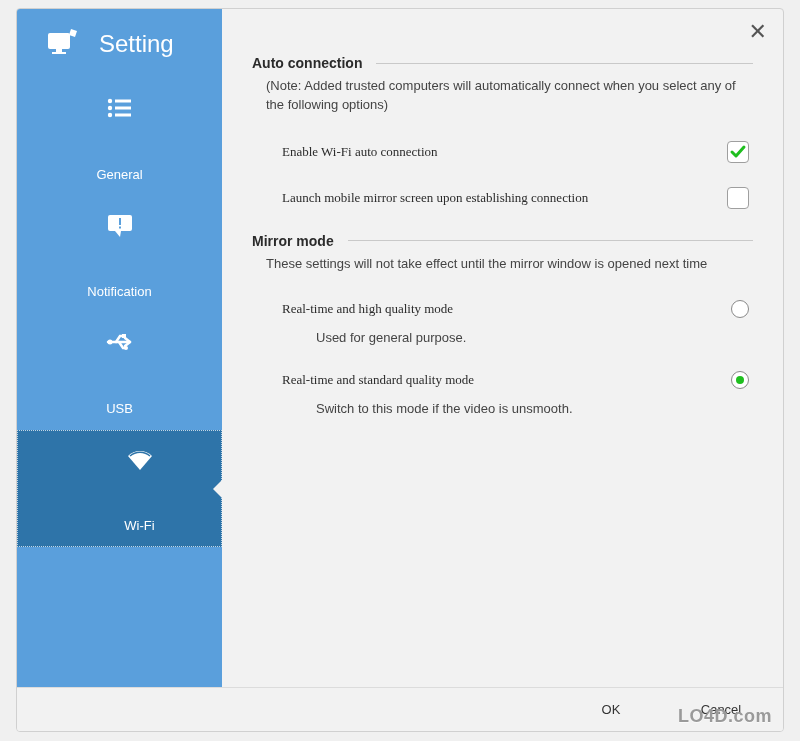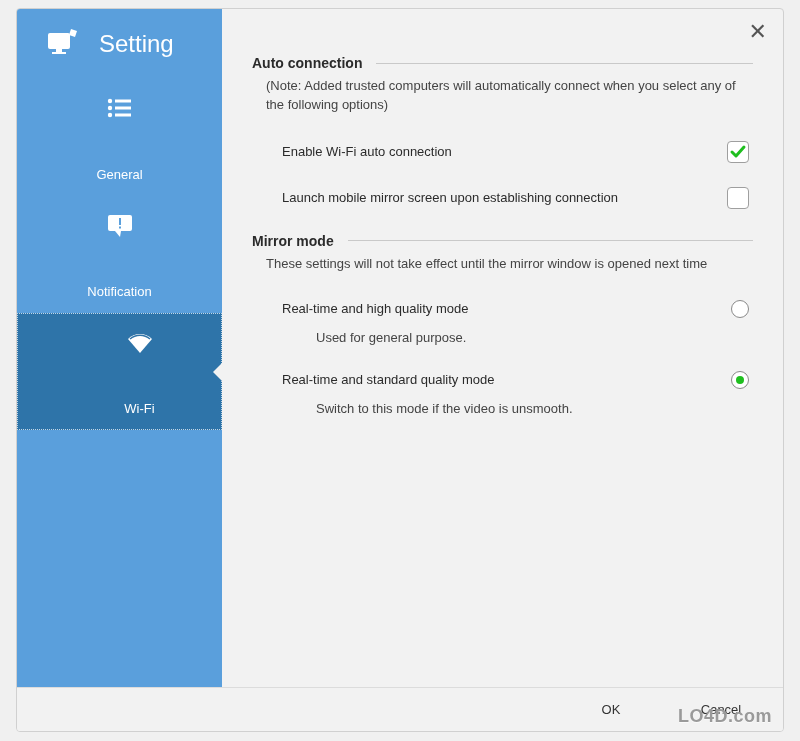--- a/index.html
+++ b/index.html
@@ -38,21 +38,21 @@
     border-right: 10px solid #f2f2f2;
   }
 
   
   .content { flex: 1; padding: 40px 30px 10px 30px; color: #2b2b2b; position: relative; font-size: 13px; }
   .close-x { position: absolute; top: 12px; right: 16px; font-size: 22px; color: #555; cursor: pointer; line-height: 1; }
   .sect-title { display: flex; align-items: center; gap: 14px; font-weight: 700; font-size: 14px; margin-top: 6px; }
   .sect-title .rule { flex: 1; height: 1px; background: #c9c9c9; }
   .note { padding: 6px 4px 14px 14px; color: #444; line-height: 1.45; }
   .opt-row { display: flex; align-items: center; padding: 12px 4px 12px 30px; }
-  .opt-label { flex: 1; }
+  .opt-label { flex: 1; font-family: Liberation Serif, serif; }
   .opt-sub { padding: 0 4px 14px 64px; color: #444; }
 
   .chk {
     width: 22px; height: 22px; border: 1px solid #9f9f9f; border-radius: 4px; background: #fff;
     display:inline-flex; align-items:center; justify-content:center; cursor:pointer; flex-shrink:0;
   }
   .chk svg { width: 18px; height: 18px; display:none; }
   .chk.checked svg { display:block; }
 
   .radio {
@@ -114,20 +114,34 @@
           <svg viewBox="0 0 30 30" fill="#fff">
               <rect x="3" y="5" width="24" height="16" rx="2"></rect>
               <path d="M10 21 l5 6 1 -6 z"></path>
               <rect x="14" y="8" width="2" height="7" fill="#5a9fdc"></rect>
               <rect x="14" y="16.5" width="2" height="2" fill="#5a9fdc"></rect>
             </svg>
         </span>
         <span class="lbl">Notification</span>
       </div>
 
+      <div class="sb-item">
+        <span class="ic">
+          <svg viewBox="0 0 30 30" fill="none" stroke="#fff" stroke-width="2.5" stroke-linecap="round">
+              <path d="M3 15 h22"></path>
+              <path d="M25 15 l-5 -4 M25 15 l-5 4"></path>
+              <circle cx="5" cy="15" r="2.5" fill="#fff" stroke="none"></circle>
+              <path d="M11 15 l4 -6 h3"></path>
+              <rect x="17" y="7" width="4" height="4" fill="#fff" stroke="none"></rect>
+              <path d="M14 15 l4 6 h2"></path>
+              <circle cx="21" cy="21" r="2" fill="#fff" stroke="none"></circle>
+            </svg>
+        </span>
+        <span class="lbl">USB</span>
+      </div>
 
       <div class="sb-item active">
         <span class="ic">
           <svg viewBox="0 0 30 30" fill="#fff">
               <path d="M3 12 a17 17 0 0 1 24 0 l-12 14 z"></path>
               <path d="M5 12 a15 15 0 0 1 20 0" fill="none" stroke="#2e74a9" stroke-width="1.5"></path>
             </svg>
         </span>
         <span class="lbl">Wi-Fi</span>
       </div>

